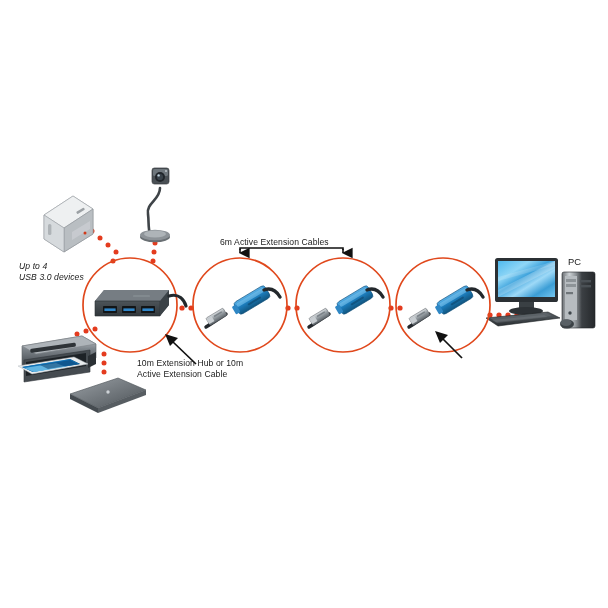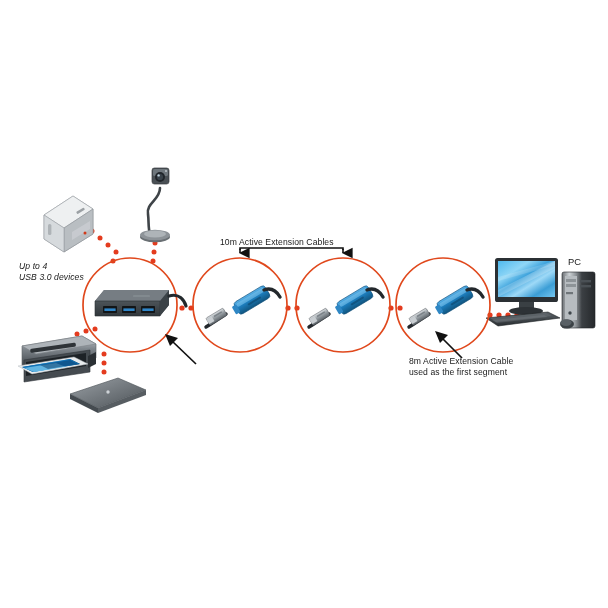--- a/index.html
+++ b/index.html
@@ -323,21 +323,21 @@
     </g>
     <g>
       <path d="M462,358 L442,338" fill="none" stroke="#111111" stroke-width="1.7"></path>
       <path d="M435,331 L448,335 L440,343 Z" fill="#111111"></path>
     </g>
   </svg>
 
   <div class="lbl" id="label-devices">Up to 4
 USB 3.0 devices</div>
 
-
-  <div class="lbl" id="label-cables">10m Active Extension Cables</div>
-
-  <div class="lbl" id="label-first">8m Active Extension Cable
-used as the first segment</div>
+  <div class="lbl" id="label-hub">10m Extension Hub or 10m
+Active Extension Cable</div>
+
+  <div class="lbl" id="label-cables">6m Active Extension Cables</div>
+
 
   <div class="lbl" id="label-pc">PC</div>
 
 </div>
 
 </body></html>

